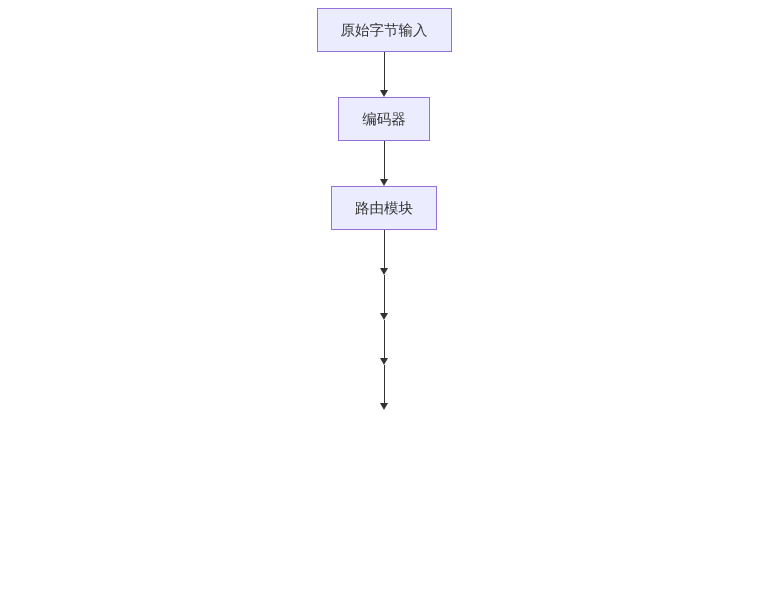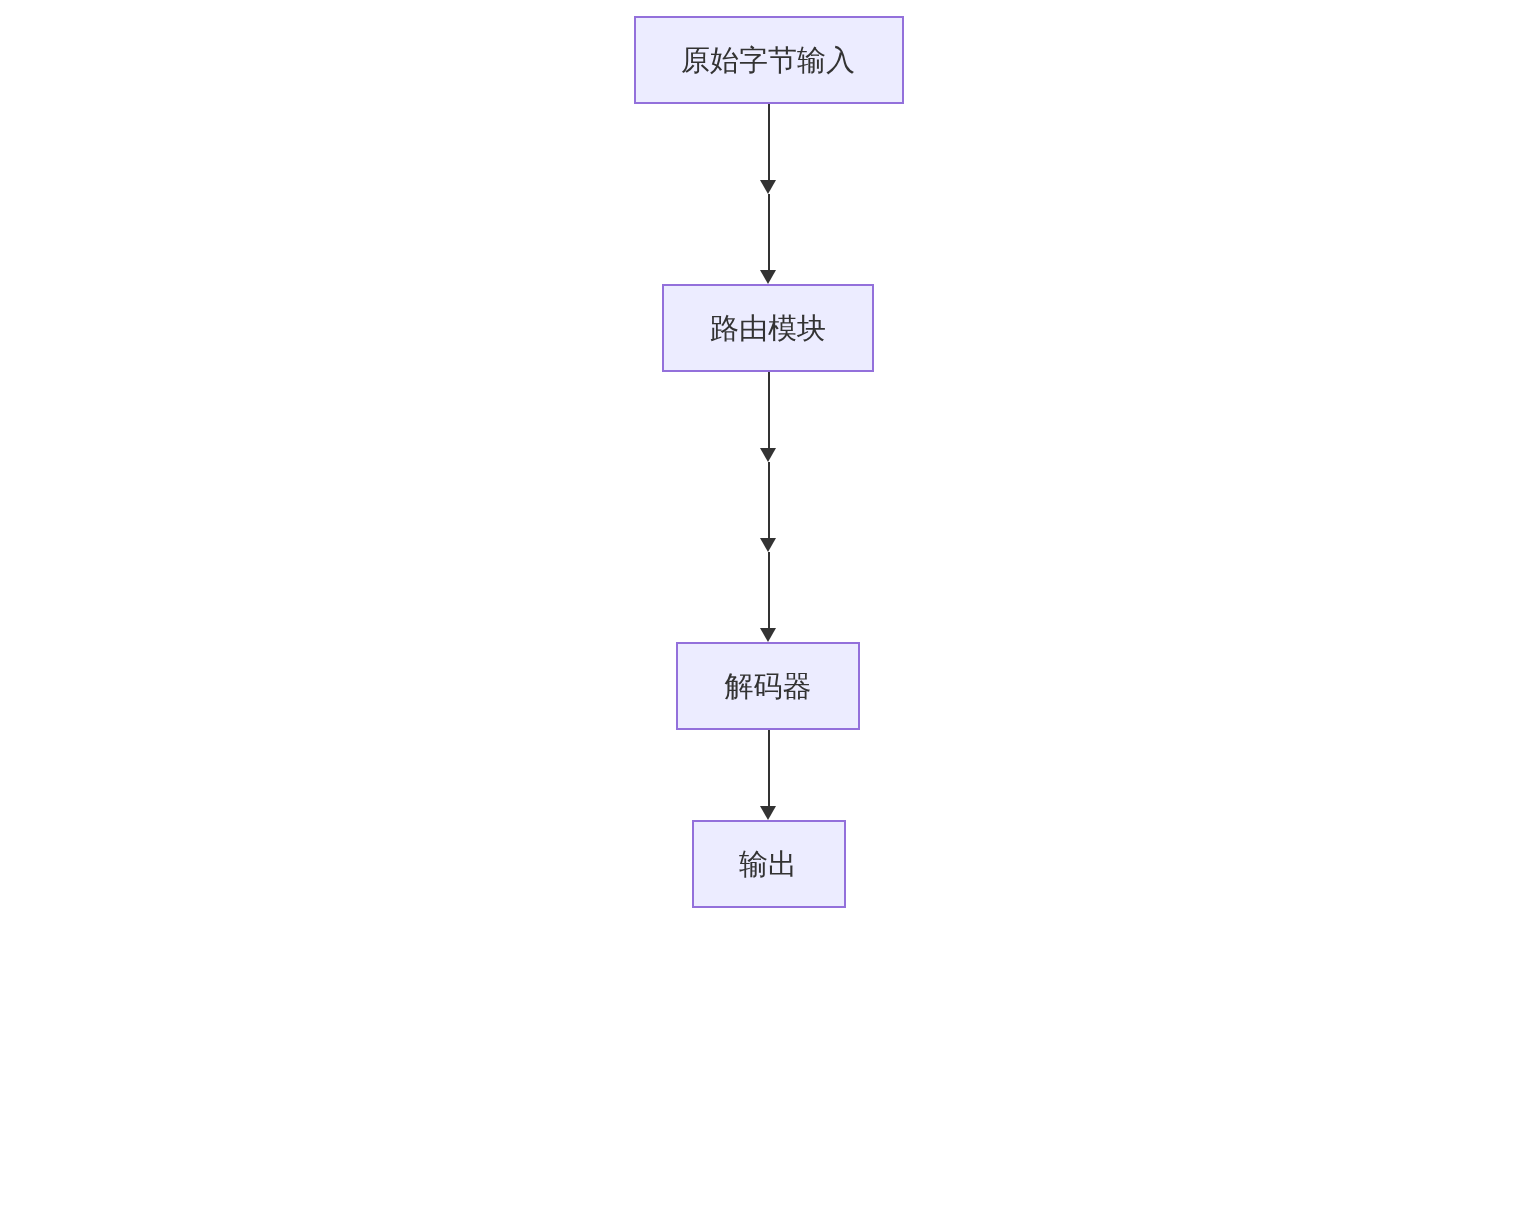--- a/index.html
+++ b/index.html
@@ -58,20 +58,23 @@
 
   <div class="node">
     <span>原始字节输入</span>
   </div>
 
   <div class="arrow">
     <div class="line"></div>
     <div class="head"></div>
   </div>
 
+  <div class="node">
+    <span>编码器</span>
+  </div>
 
   <div class="arrow">
     <div class="line"></div>
     <div class="head"></div>
   </div>
 
   <div class="node">
     <span>路由模块</span>
   </div>
 
@@ -85,26 +88,20 @@
     <div class="line"></div>
     <div class="head"></div>
   </div>
 
 
   <div class="arrow">
     <div class="line"></div>
     <div class="head"></div>
   </div>
 
-  <div class="node">
-    <span>解码器</span>
-  </div>
 
   <div class="arrow">
     <div class="line"></div>
     <div class="head"></div>
   </div>
 
-  <div class="node">
-    <span>输出</span>
-  </div>
 
 </div>
 
 </body></html>

